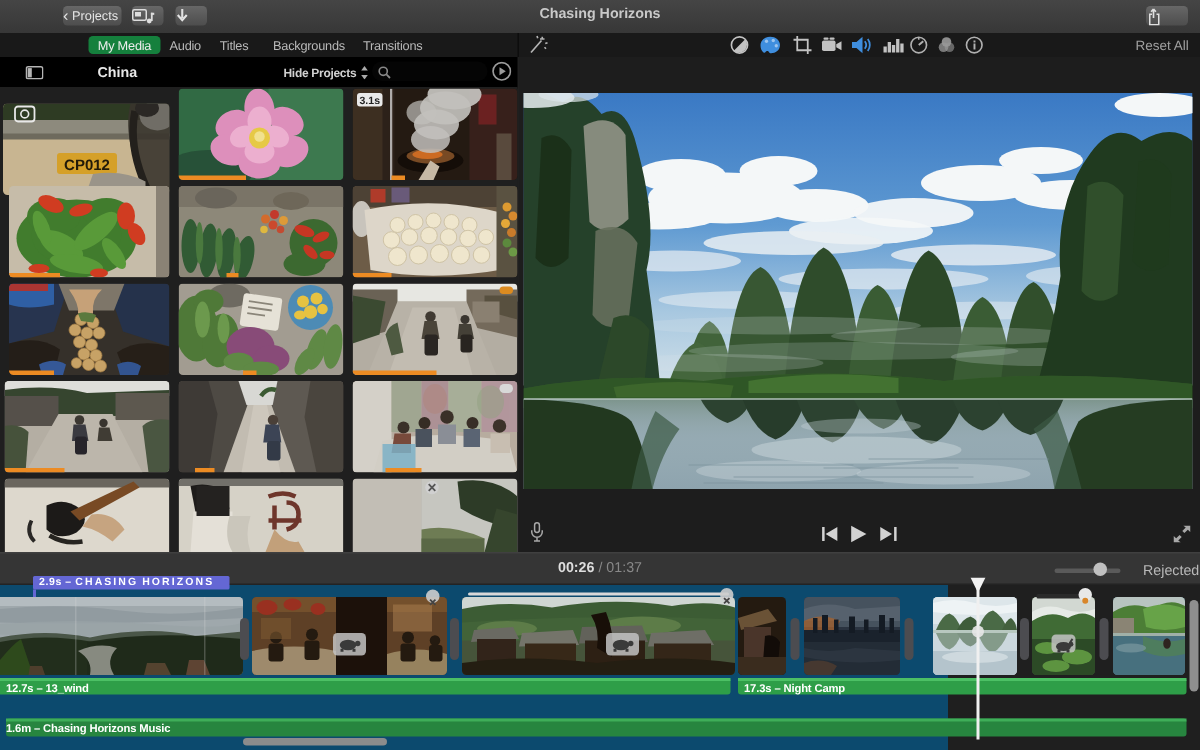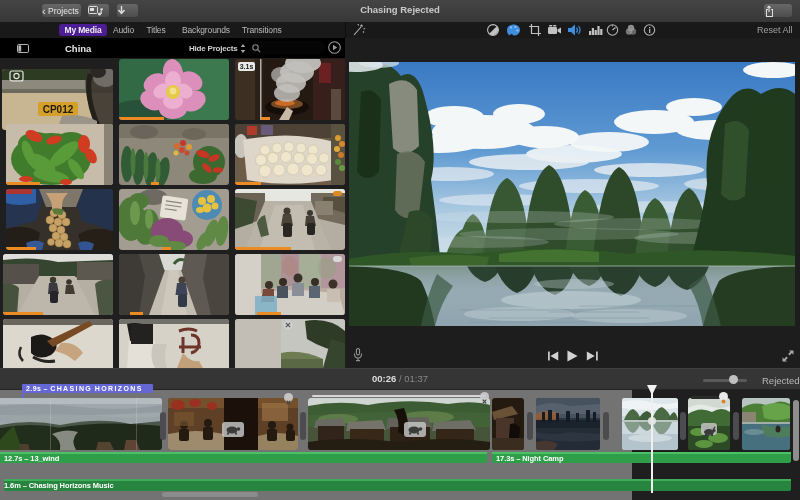--- a/index.html
+++ b/index.html
@@ -30,31 +30,31 @@
       <rect x="2" y="2" width="4" height="3" fill="#ddd"></rect>
       <circle cx="11.5" cy="8" r="1.6" fill="#ddd"></circle>
       <rect x="12.6" y="2.5" width="1.2" height="5.5" fill="#ddd"></rect>
       <rect x="12.6" y="2.5" width="2.4" height="1.4" fill="#ddd"></rect>
     </svg>
   </div>
   <div class="tbtn" style="left:117px;width:21px;"><svg width="9" height="9" viewBox="0 0 9 9" style="margin-top:2px">
           <path d="M4.5 0 v6 M1.5 4 L4.5 7.5 L7.5 4" stroke="#e2e2e2" stroke-width="1.4" fill="none"></path>
         </svg></div>
   <div class="abs" style="left:340px;top:4px;width:120px;text-align:center;
-       color:#c9c9c9;font-size:9.5px;font-weight:bold;">Chasing Rejected</div>
+       color:#c9c9c9;font-size:9.5px;font-weight:bold;">Chasing Horizons</div>
   <div class="tbtn" style="left:764px;width:28px;">
     <svg width="11" height="12" viewBox="0 0 11 12" style="margin-top:1px">
       <path d="M2 4h2v1H3v6h5V5H7V4h2v8H2z" fill="#e0e0e0"></path>
       <path d="M5 1.2 L5 7 M5 1 L3.4 2.8 M5 1 L6.6 2.8" stroke="#e0e0e0" stroke-width="1.1" fill="none"></path>
     </svg>
   </div>
 </div>
 
 <div class="abs" style="left:0;top:22px;width:800px;height:16px;background:#191919;">
-  <div class="tab" style="left:59px;top:1.5px;width:48px;background:#4c1d95;border-radius:3px;color:#ededed;text-align:center;font-weight:bold;">My Media</div>
+  <div class="tab" style="left:59px;top:1.5px;width:48px;background:#15803d;border-radius:3px;color:#ededed;text-align:center;font-weight:normal;">My Media</div>
   <div class="tab" style="left:113px;width:20px;text-align:center;">Audio</div>
   <div class="tab" style="left:146px;width:20px;text-align:center;">Titles</div>
   <div class="tab" style="left:182px;width:44px;text-align:center;">Backgrounds</div>
   <div class="tab" style="left:242px;width:36px;text-align:center;">Transitions</div>
   <div class="abs" style="left:345px;top:0;width:1px;height:16px;background:#0d0d0d;"></div>
   <div class="abs" style="left:757px;top:3px;color:#a0a0a0;font-size:9px;">Reset All</div>
 </div>
 
 <svg class="abs" style="left:350px;top:23px;" width="310" height="15" viewBox="0 0 310 15">
 
@@ -659,21 +659,21 @@
 </div>
 
 <div class="abs" style="left:0;top:368px;width:800px;height:22px;background:#353535;border-top:1px solid #404040;border-bottom:1px solid #232323;box-sizing:border-box;">
   <div class="abs" style="left:330px;top:4px;width:140px;text-align:center;font-size:9.5px;color:#888;">
     <span style="color:#dedede;font-weight:bold;">00:26</span> / 01:37</div>
   <div class="abs" style="left:703px;top:10px;width:44px;height:3px;background:#5a5a5a;border-radius:2px;"></div>
   <div class="abs" style="left:729px;top:6px;width:9px;height:9px;background:#c0c0c0;border-radius:50%;"></div>
   <div class="abs" style="left:762px;top:6px;font-size:9.5px;color:#b9b9b9;">Rejected</div>
 </div>
 
-<div class="abs" style="left:0;top:390px;width:632px;height:110px;background:#737373;">
+<div class="abs" style="left:0;top:390px;width:632px;height:110px;background:#0c4a6e;">
 
  <div class="abs" style="left:22px;top:-6px;width:131px;height:9px;background:#6467d4;border-radius:1px;"></div>
  <div class="abs" style="left:22px;top:3px;width:2px;height:7px;background:#6467d4;"></div>
  <div class="abs" style="left:26px;top:-5.5px;font-size:7px;font-weight:bold;color:#fff;letter-spacing:.4px;">2.9s – C H A S I N G  H O R I Z O N S</div>
 
  <div class="clip" style="left:0;top:8px;width:162px;height:52px;border-radius:0 3px 3px 0;">
  <svg width="162" height="52" viewBox="0 0 162 52">
   <rect width="162" height="52" fill="#9fa8ac"></rect>
   <rect width="162" height="6" fill="#b4bcc0"></rect>
   <path d="M0 8 Q40 4 80 9 T162 7 v7 Q80 19 0 17 Z" fill="#8f999e" opacity=".9"></path>

